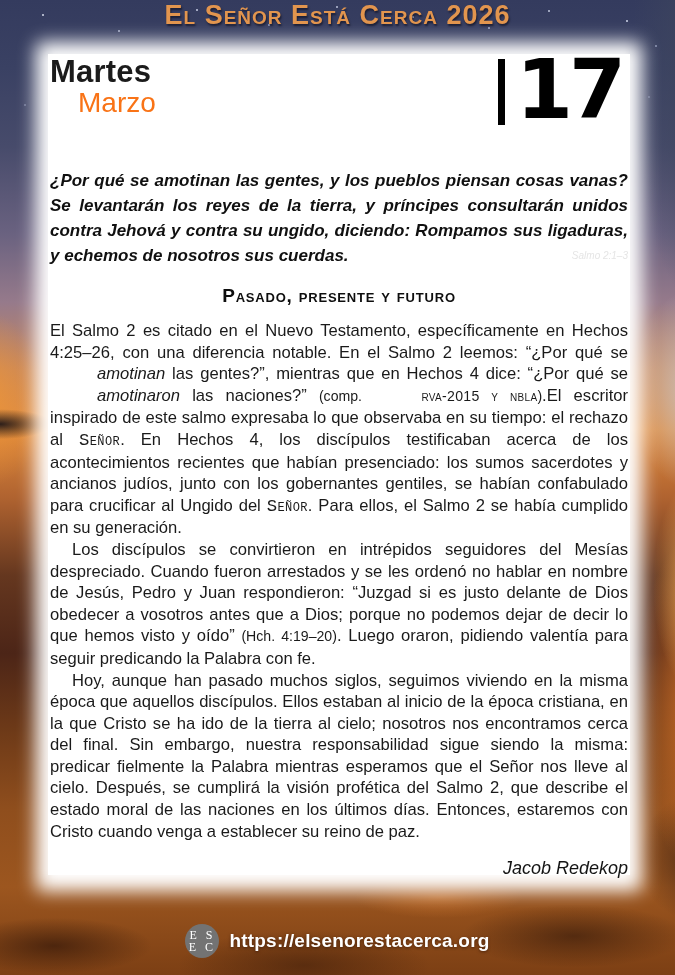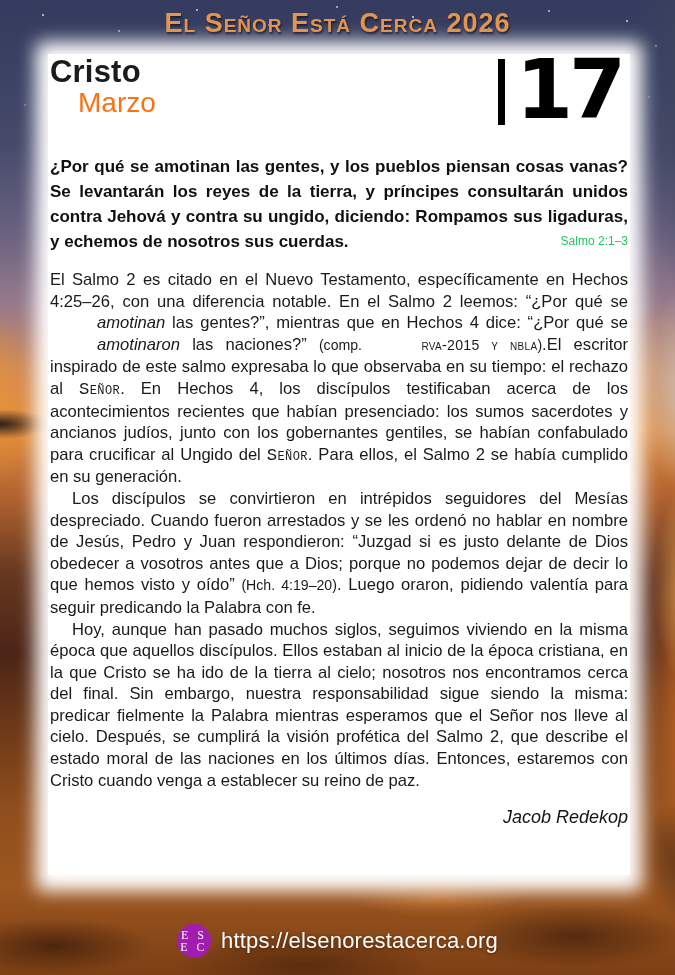--- a/index.html
+++ b/index.html
@@ -49,41 +49,41 @@
     position:absolute; left:36px; right:33px; top:42px; bottom:84px;
     background:#fff; filter:blur(9px); border-radius:6px;
   }
   .panel-core{
     position:absolute; left:48px; right:45px; top:54px; bottom:100px;
     background:#fff;
   }
   
   .header{ position:absolute; top:0; left:0; right:0; height:46px; text-align:center; }
   .header-title{
-    padding-top:8px; font-variant:small-caps; font-weight:700; font-size:27px;
+    font-variant:small-caps; font-weight:700; font-size:27px;
     letter-spacing:1px; color:#e2954e;
     text-shadow:1px 2px 2px rgba(10,10,25,.6);
   }
   
   .content{ position:absolute; left:50px; right:47px; top:50px; }
   .date-row{ display:flex; justify-content:space-between; margin-top:6px; height:88px; }
   .day-name{ font-weight:700; font-size:31px; line-height:1.02; letter-spacing:.2px; }
   .month-name{ font-weight:400; font-size:28px; line-height:1.1; color:#f97316;margin-left:28px; }
   .date-right{ display:flex; align-items:flex-start; gap:11px; padding-right:6px;margin-left:34px; }
   .date-bar{ width:7px; height:66px; background:#000; margin-top:3px; }
   .day-number{
     font-family:"DejaVu Sans", sans-serif; font-weight:700; font-size:82px;
     line-height:.82; letter-spacing:-4px; color:#000;
   }
   .scripture{
-    margin-top:10px; font-weight:700; font-size:17px; line-height:25px;
-    text-align:justify; color:#101010;
+    margin-top:24px; font-weight:700; font-size:17px; line-height:25px;
+    text-align:justify; color:#101010;font-style:italic;
   }
   .scripture-ref{
-    float:right; font-weight:400; font-size:12px; line-height:25px; color:#22c55e;
+    float:right; font-weight:400; font-size:10px; line-height:25px; color:#e5e5e5;
   }
   .dev-title{
     margin-top:15px; text-align:center; font-variant:small-caps; font-weight:700;
     font-size:19px; line-height:26px; letter-spacing:.8px; color:#0e0e0e;
   }
   .dev-title .line{ display:block; }
   .body{ margin-top:11px; }
   .body-par{
     font-size:16.6px; line-height:21.6px; text-align:justify; color:#1a1a1a;
   }
@@ -97,27 +97,27 @@
   .run-refsc{ font-size:.85em; font-variant:small-caps; letter-spacing:.3px;margin-left:48px; }
   .author{
     margin-top:16px; text-align:right; font-style:italic; font-size:18px; color:#141414;
   }
   
   .footer{
     position:absolute; left:0; right:0; bottom:12px; height:44px;
     display:flex; align-items:center; justify-content:center; gap:10px;
   }
   .logo{
-    width:34px; height:34px; border-radius:50%; background:#a21caf; flex:0 0 auto;
+    width:34px; height:34px; border-radius:50%; background:#737373; flex:0 0 auto;
     display:flex; flex-direction:column; align-items:center; justify-content:center;
     color:#fff; font-family:"Liberation Serif", serif; font-size:12px; line-height:12px;
   }
   .logo .ll{ letter-spacing:3px; white-space:pre; }
   .url{
-    color:#fff; font-weight:400; font-size:22px; letter-spacing:.2px;
+    color:#fff; font-weight:700; font-size:19px; letter-spacing:.2px;
     text-decoration:none; text-shadow:0 1px 3px rgba(40,15,5,.6);
   }
 </style>
 </head>
 <body>
 
 <div class="page">
 
   <div class="bg">
     <div class="stars"></div>
@@ -127,32 +127,33 @@
   <div class="panel-core"></div>
 
   <div class="header">
     <div class="header-title">El Señor Está Cerca 2026</div>
   </div>
 
   <div class="content">
 
     <div class="date-row">
       <div class="date-left">
-        <div class="day-name">Cristo</div>
+        <div class="day-name">Martes</div>
         <div class="month-name">Marzo</div>
       </div>
       <div class="date-right">
         <div class="date-bar"></div>
         <div class="day-number">17</div>
       </div>
     </div>
 
     <p class="scripture"><span class="scripture-text">¿Por qué se amotinan las gentes, y los pueblos piensan cosas vanas? Se levantarán los reyes de la tierra, y príncipes consultarán unidos contra Jehová y contra su ungido, diciendo: Rompamos sus ligaduras, y echemos de nosotros sus cuerdas.</span><span class="scripture-ref">Salmo 2:1–3</span></p>
 
     <h2 class="dev-title">
+      <span class="line">Pasado, presente y futuro</span>
     </h2>
 
     <div class="body">
         <p class="body-par"><span>El Salmo 2 es citado en el Nuevo Testamento, específicamente en Hechos 4:25–26, con una diferencia notable. En el Salmo 2 leemos: “¿Por qué se </span><span class="run-i">amotinan</span><span> las gentes?”, mientras que en Hechos 4 dice: “¿Por qué se </span><span class="run-i">amotinaron</span><span> las naciones?” </span><span class="run-ref">(comp. </span><span class="run-refsc">rva-2015 y nbla</span><span class="run-ref">)</span><span>.El escritor inspirado de este salmo expresaba lo que observaba en su tiempo: el rechazo al </span><span class="run-sc">Señor</span><span>. En Hechos 4, los discípulos testificaban acerca de los acontecimientos recientes que habían presenciado: los sumos sacerdotes y ancianos judíos, junto con los gobernantes gentiles, se habían confabulado para crucificar al Ungido del </span><span class="run-sc">Señor</span><span>. Para ellos, el Salmo 2 se había cumplido en su generación.</span></p>
         <p class="body-par indent"><span>Los discípulos se convirtieron en intrépidos seguidores del Mesías despreciado. Cuando fueron arrestados y se les ordenó no hablar en nombre de Jesús, Pedro y Juan respondieron: “Juzgad si es justo delante de Dios obedecer a vosotros antes que a Dios; porque no podemos dejar de decir lo que hemos visto y oído” </span><span class="run-ref">(Hch. 4:19–20)</span><span>. Luego oraron, pidiendo valentía para seguir predicando la Palabra con fe.</span></p>
         <p class="body-par indent"><span>Hoy, aunque han pasado muchos siglos, seguimos viviendo en la misma época que aquellos discípulos. Ellos estaban al inicio de la época cristiana, en la que Cristo se ha ido de la tierra al cielo; nosotros nos encontramos cerca del final. Sin embargo, nuestra responsabilidad sigue siendo la misma: predicar fielmente la Palabra mientras esperamos que el Señor nos lleve al cielo. Después, se cumplirá la visión profética del Salmo 2, que describe el estado moral de las naciones en los últimos días. Entonces, estaremos con Cristo cuando venga a establecer su reino de paz.</span></p>
       </div>
 
     <div class="author">Jacob Redekop</div>
   </div>

